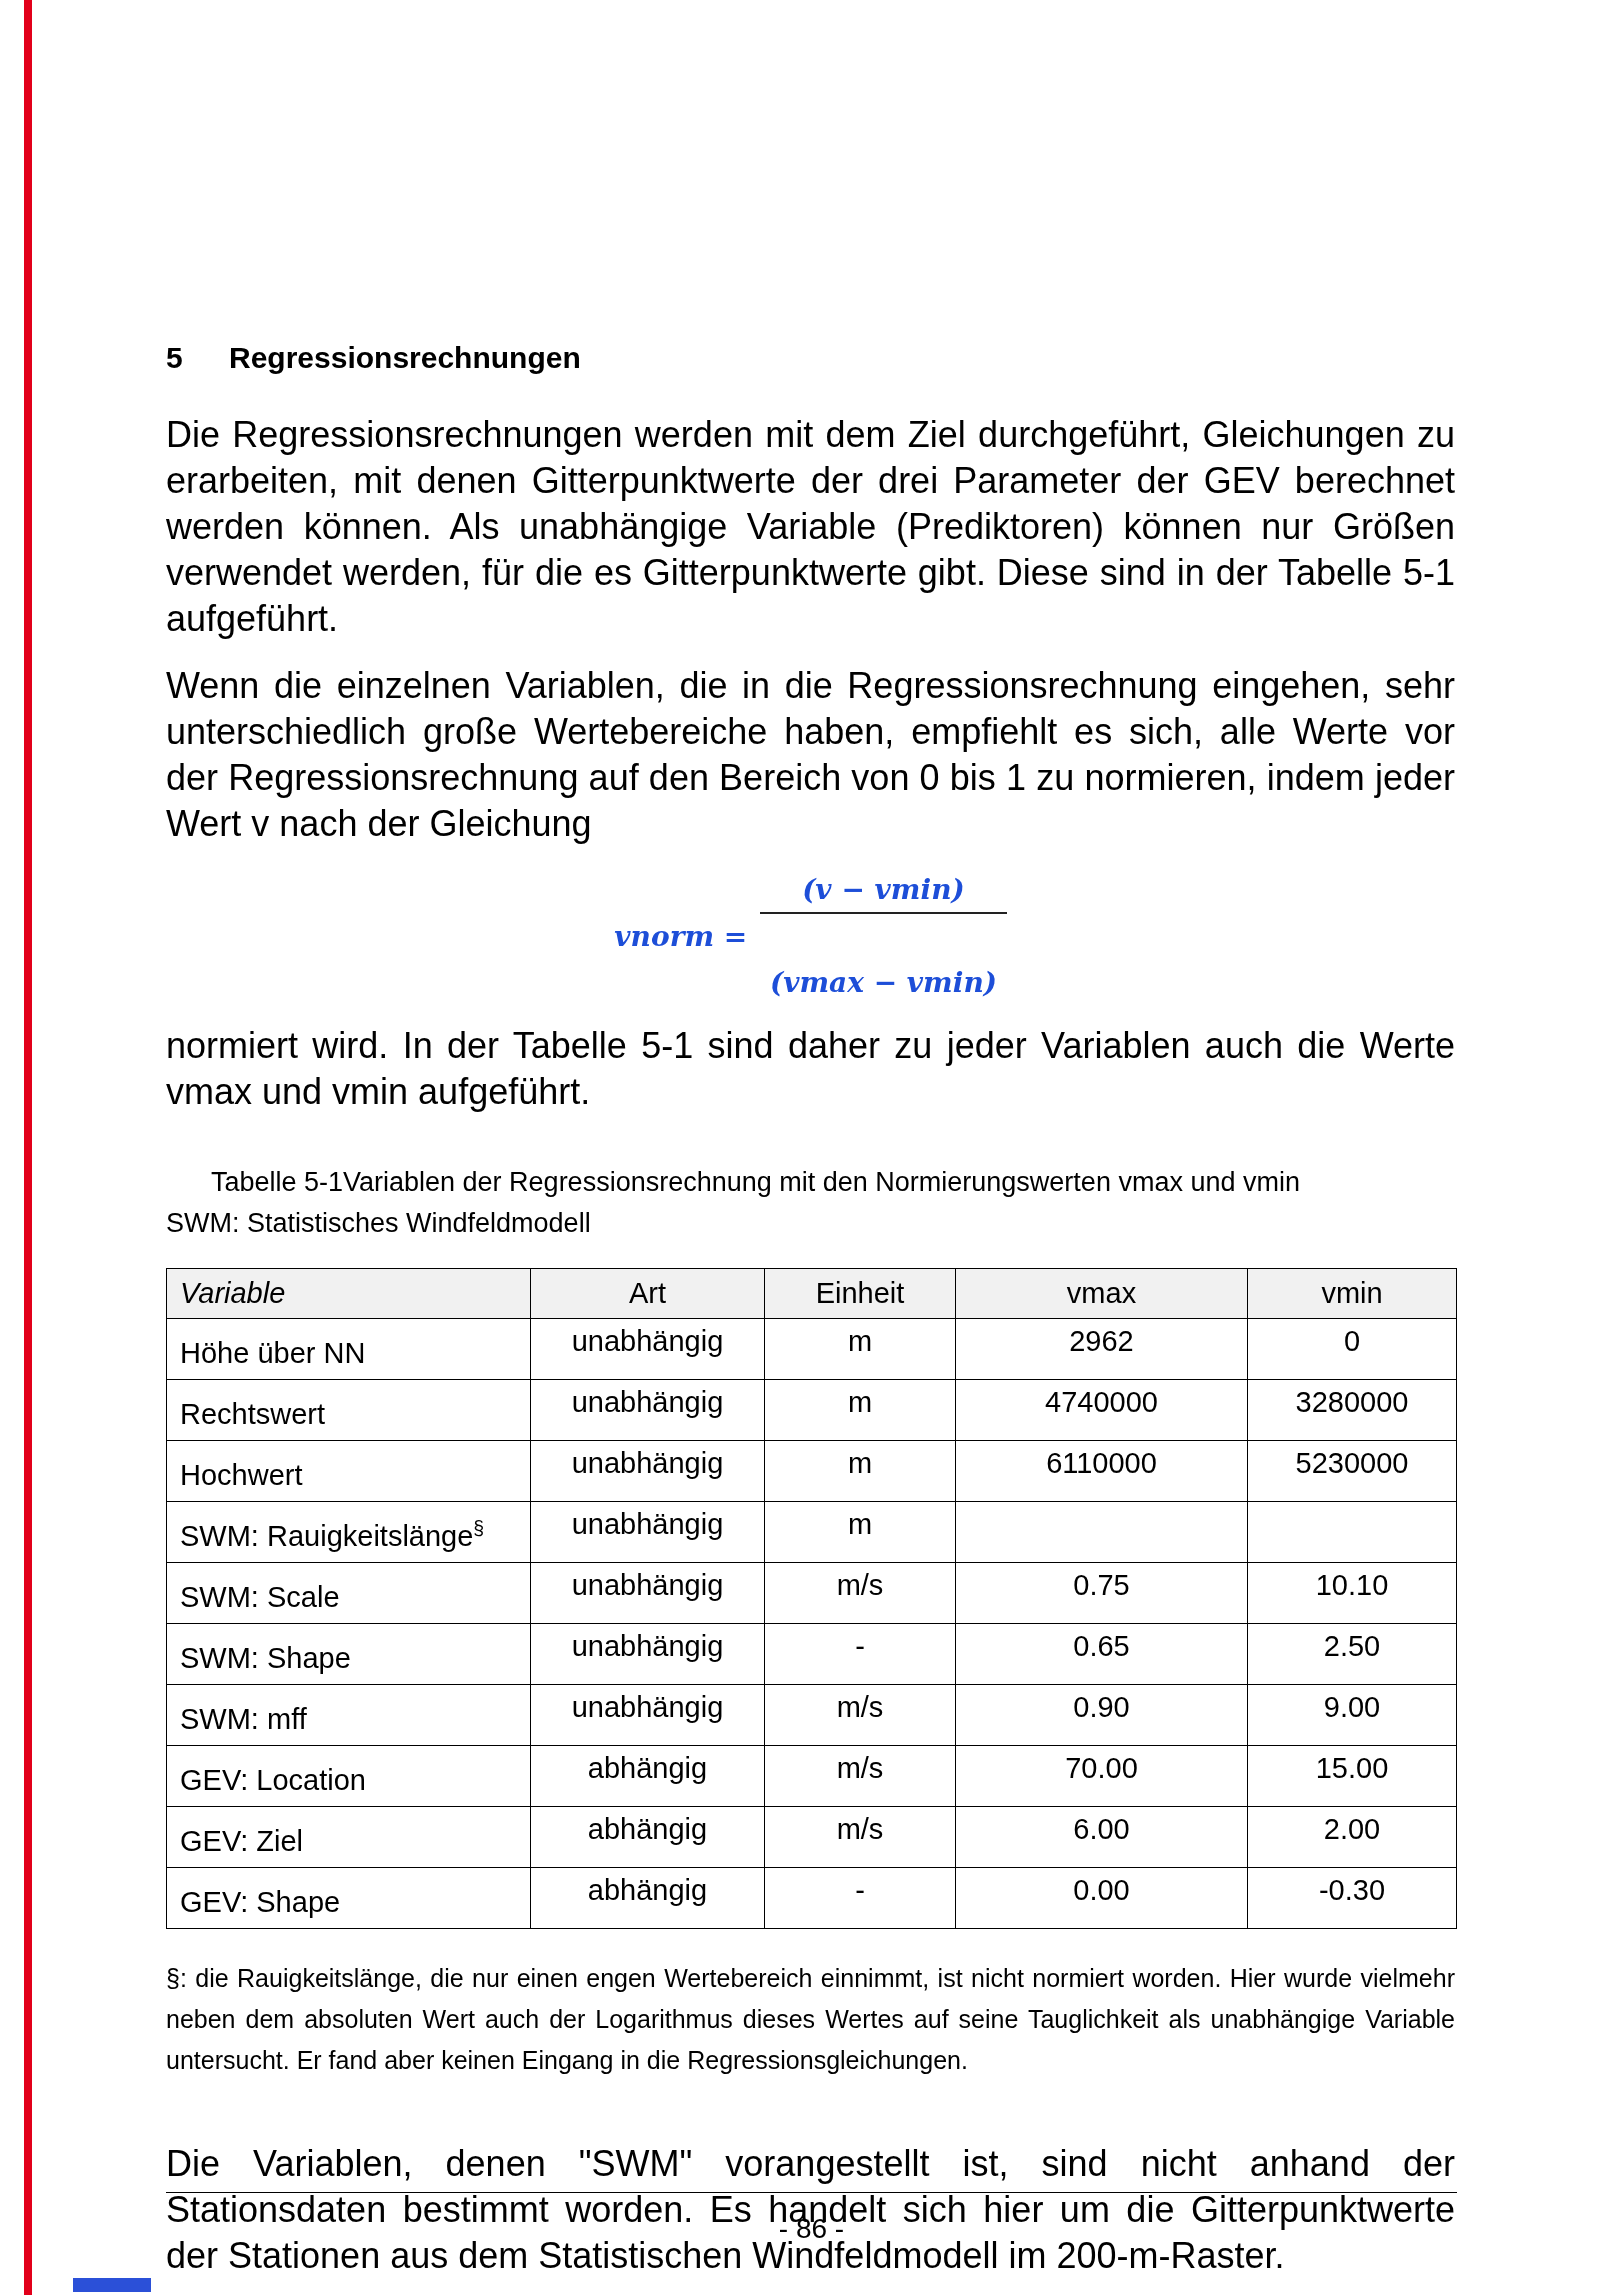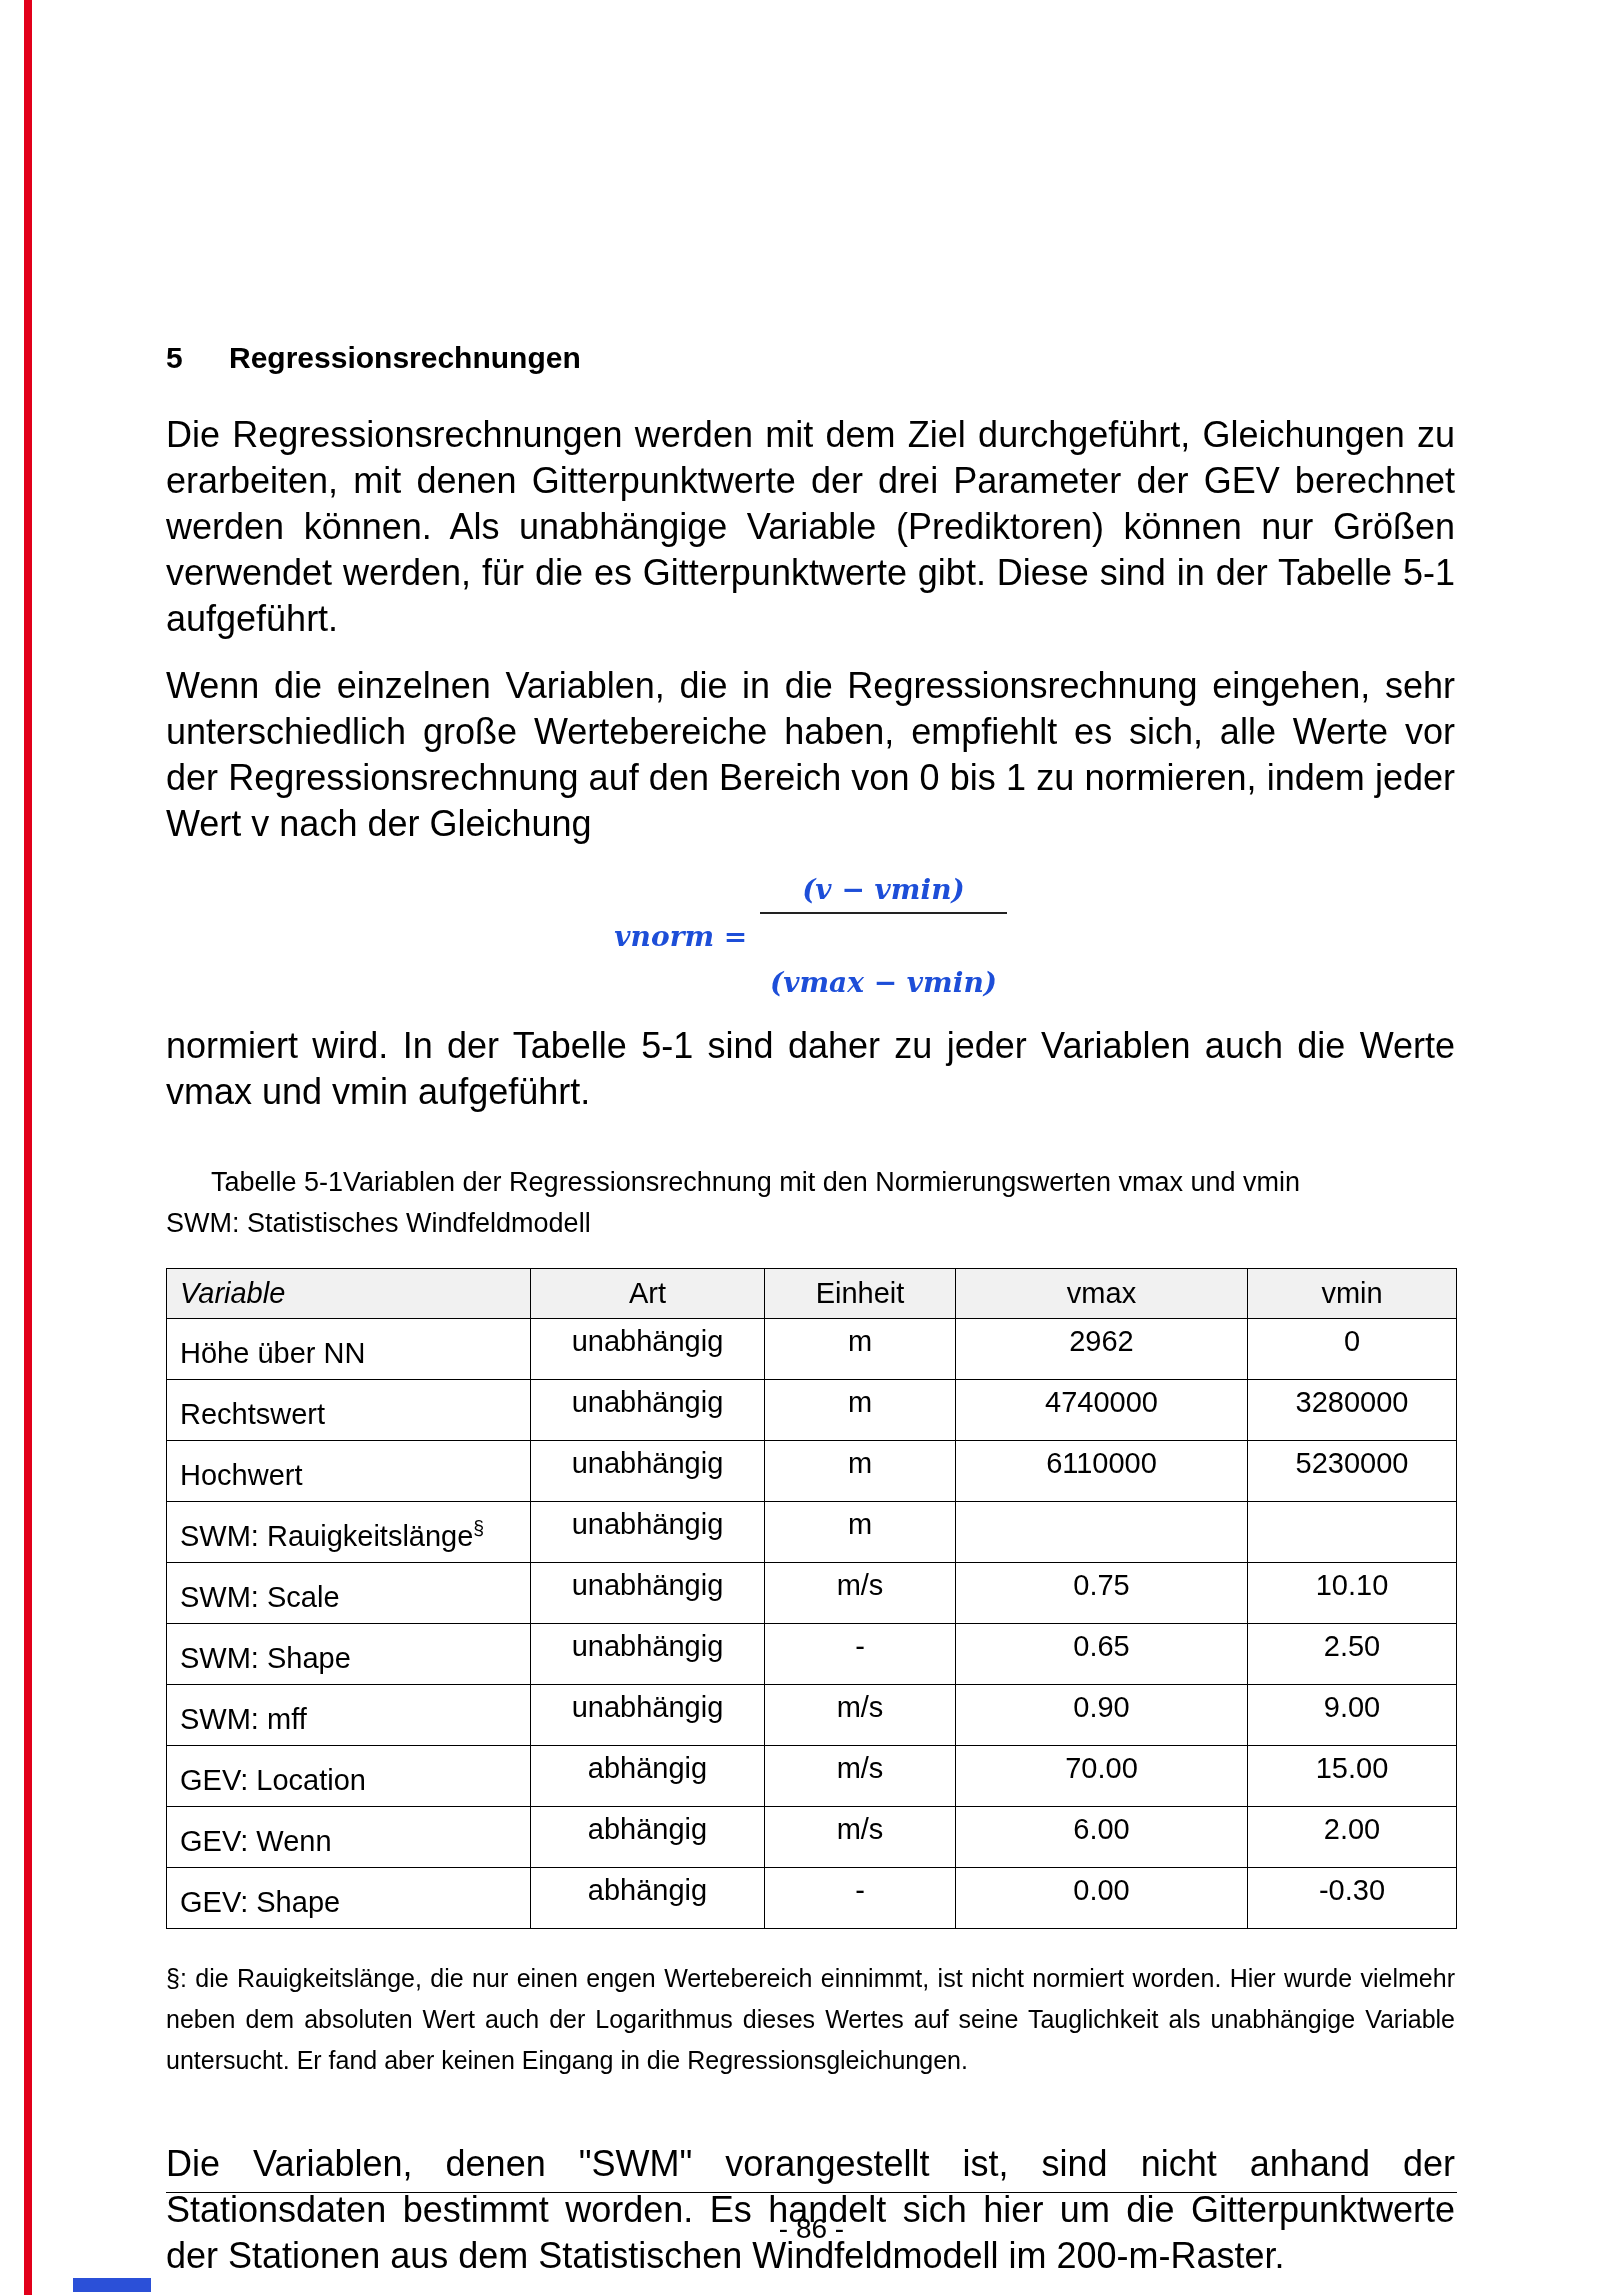--- a/index.html
+++ b/index.html
@@ -165,21 +165,21 @@
           <td class="c-val">9.00</td>
         </tr>
         <tr class="data-row">
           <td class="c-var"><span>GEV: Location</span><sup></sup></td>
           <td class="c-val">abhängig</td>
           <td class="c-val">m/s</td>
           <td class="c-val">70.00</td>
           <td class="c-val">15.00</td>
         </tr>
         <tr class="data-row">
-          <td class="c-var"><span>GEV: Wenn</span><sup></sup></td>
+          <td class="c-var"><span>GEV: Ziel</span><sup></sup></td>
           <td class="c-val">abhängig</td>
           <td class="c-val">m/s</td>
           <td class="c-val">6.00</td>
           <td class="c-val">2.00</td>
         </tr>
         <tr class="data-row">
           <td class="c-var"><span>GEV: Shape</span><sup></sup></td>
           <td class="c-val">abhängig</td>
           <td class="c-val">-</td>
           <td class="c-val">0.00</td>

